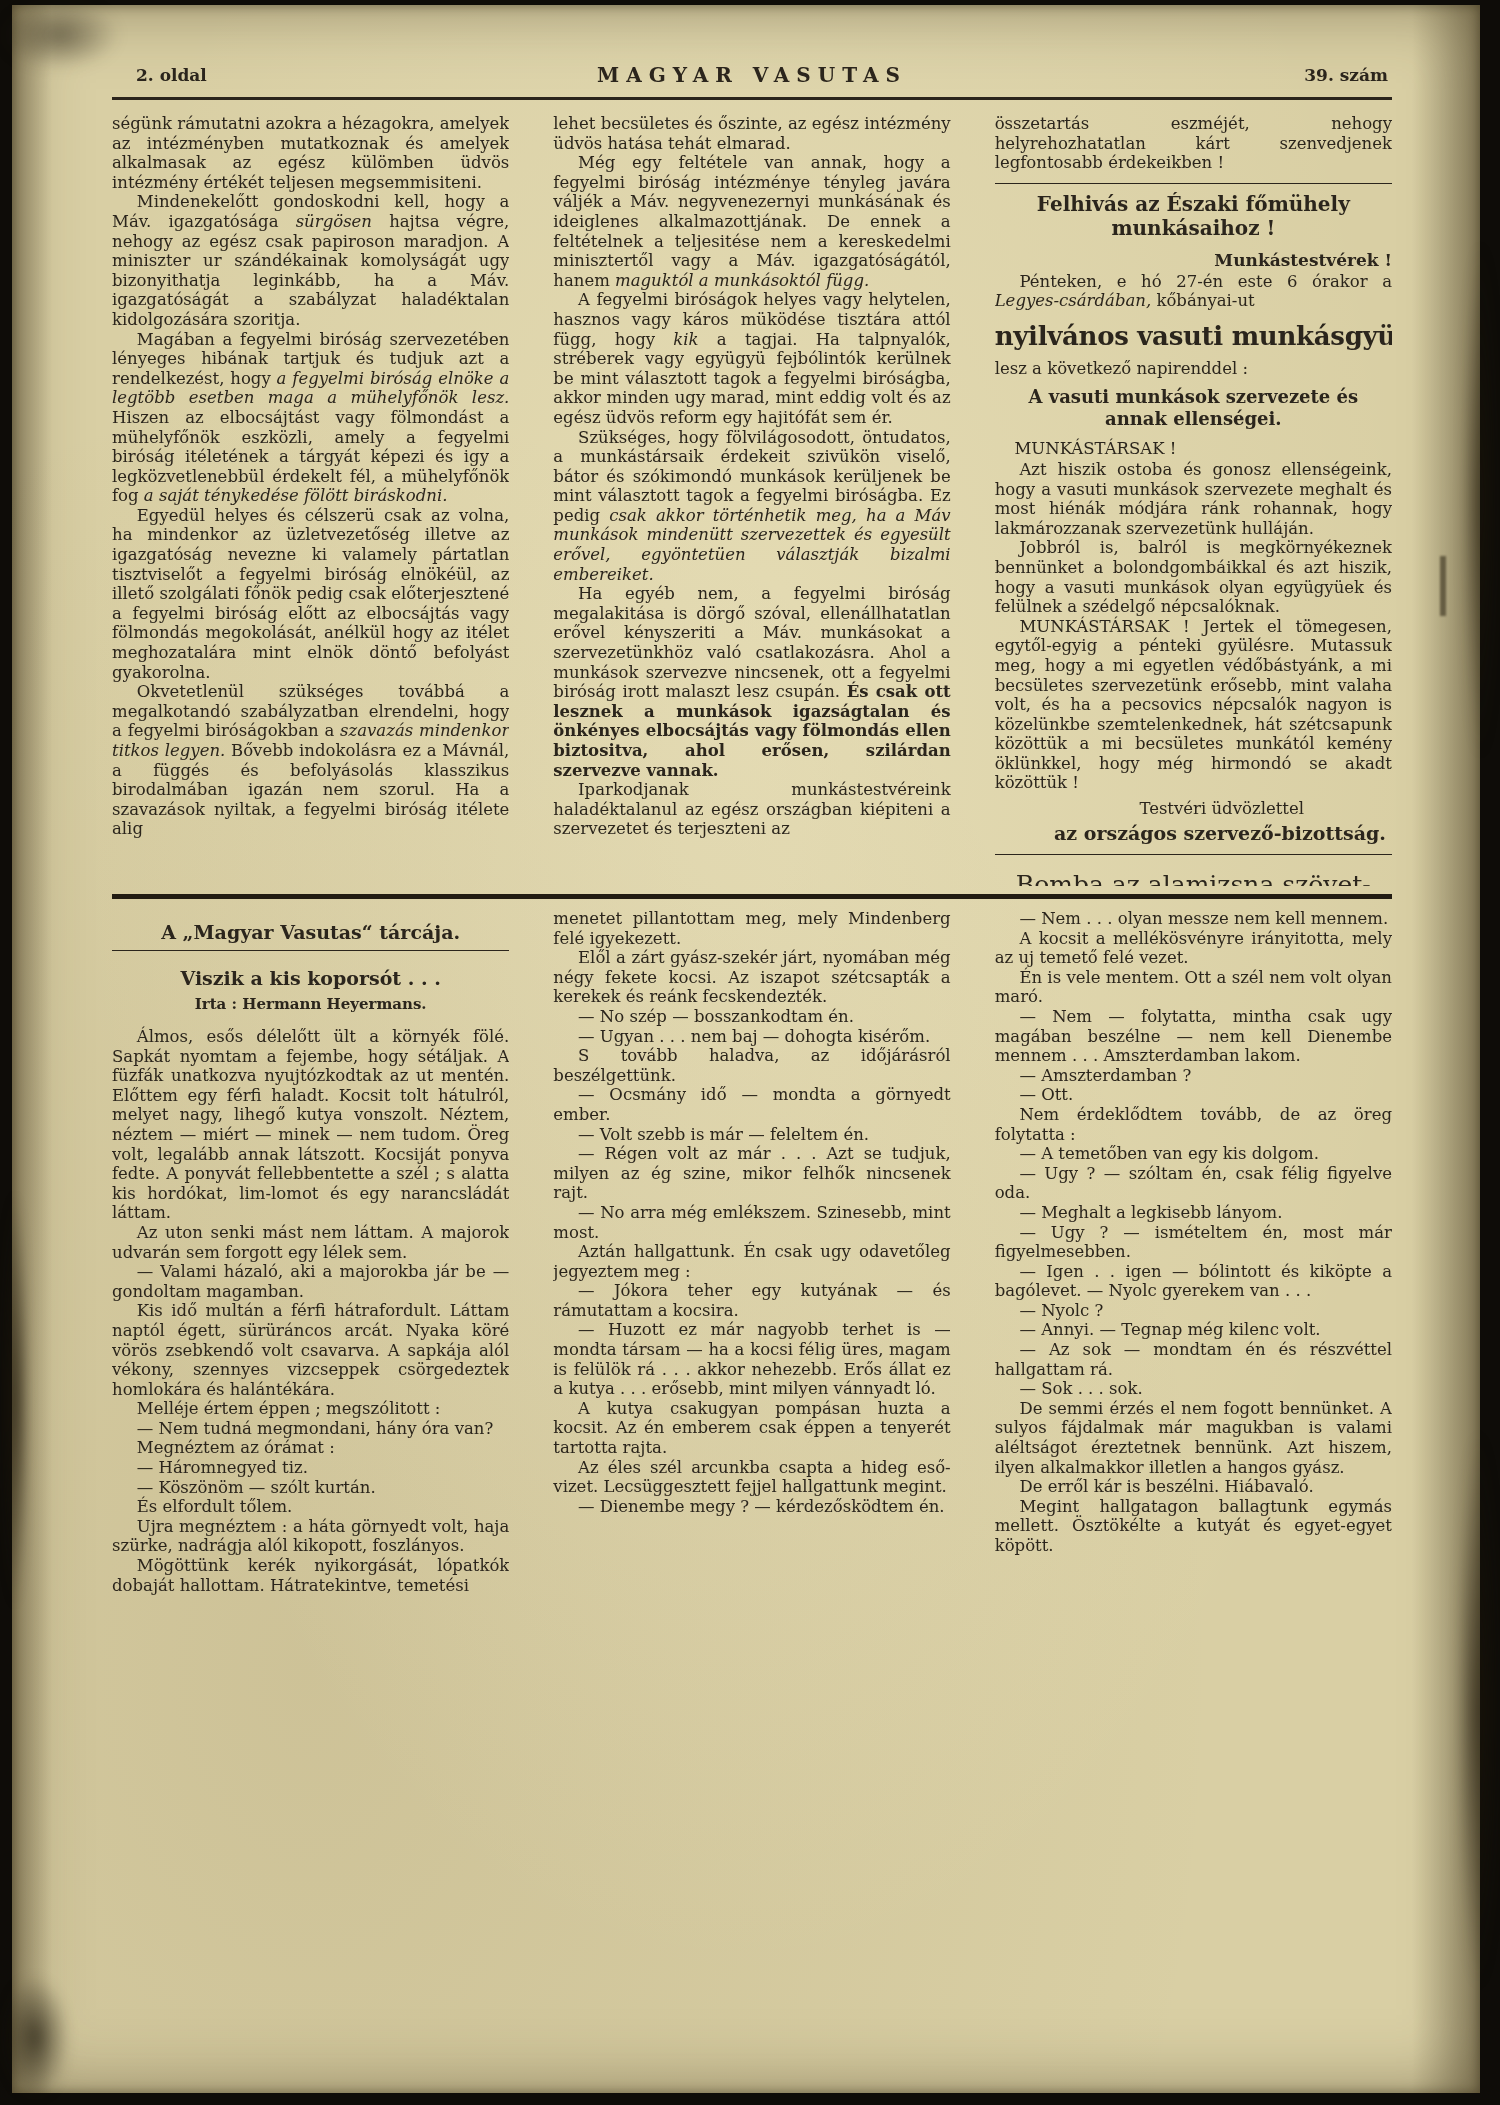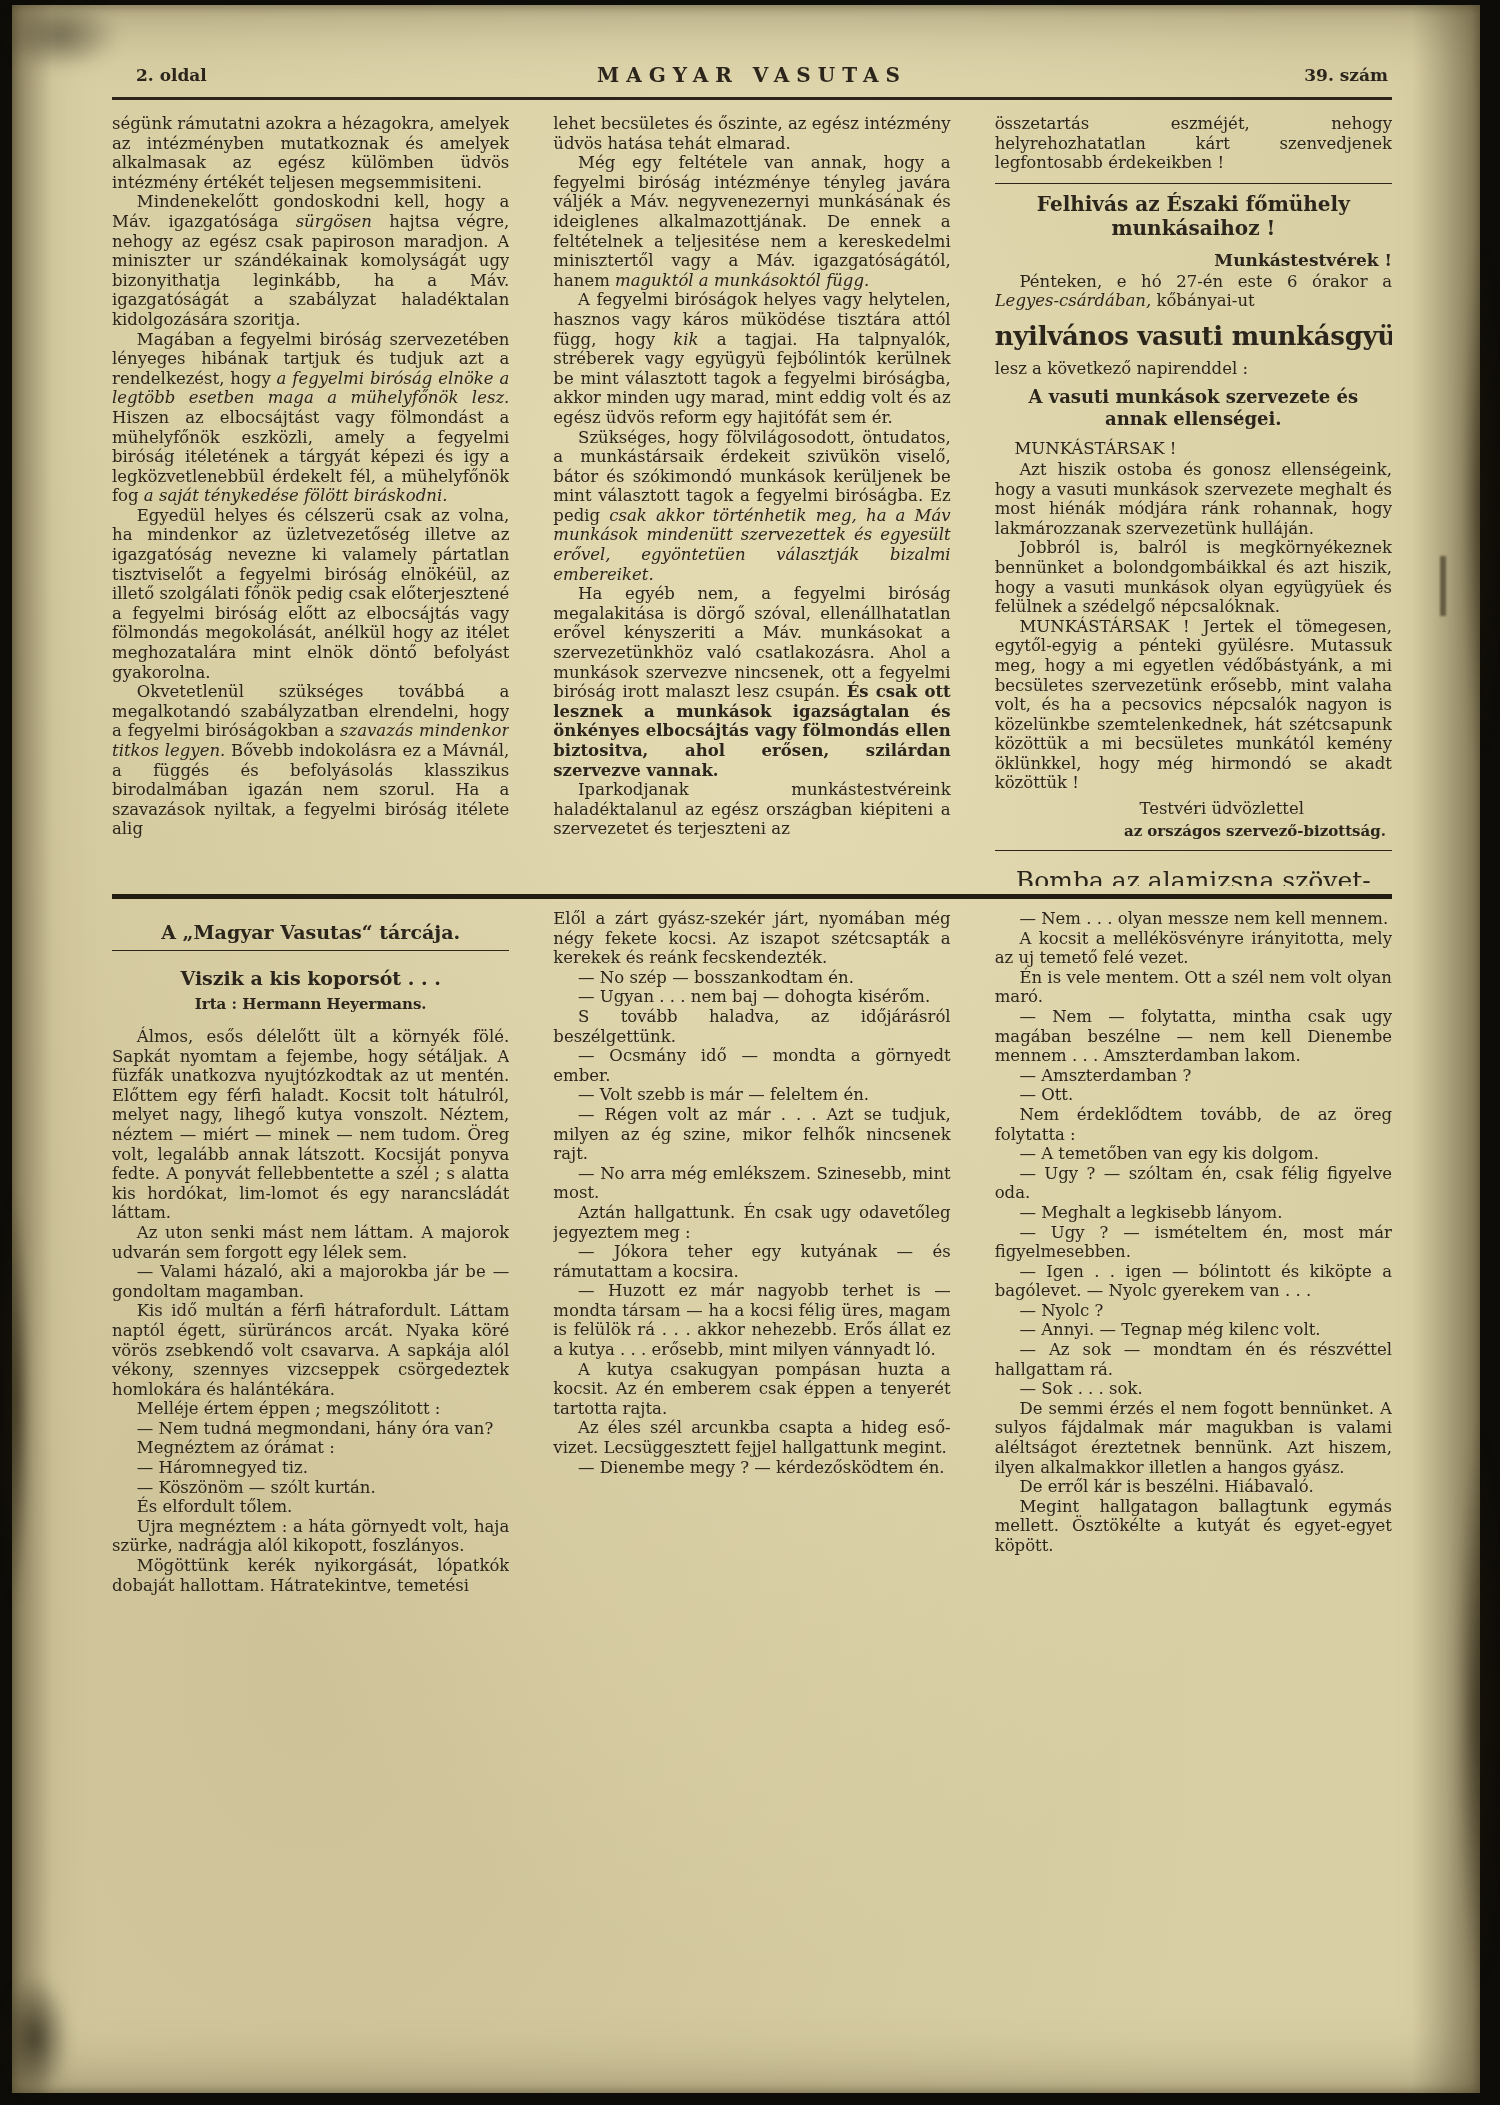--- a/index.html
+++ b/index.html
@@ -38,21 +38,21 @@
   .para b{font-weight:bold;}
   
   .thin-rule{border-top:1.5px solid #2b251c;margin:10px 0 8px;}
   .call-title{font-size:20px;font-weight:bold;text-align:center;margin:6px 10px 10px;line-height:1.2;}
   .salute{font-size:17px;font-weight:bold;margin:0 0 2px;text-indent:1.2em;text-align:right;}
   .display-line{font-size:26px;font-weight:bold;text-align:center;white-space:nowrap;margin:10px 0 8px;letter-spacing:-0.3px;}
   .agenda-intro{font-size:16.5px;margin:0 0 8px;text-indent:0;}
   .agenda{font-size:18px;font-weight:bold;text-align:center;margin:0 14px 8px;line-height:1.25;}
   .workmates{font-size:16.5px;margin:0 0 2px;text-indent:1.2em;}
   .closing1{font-size:16.5px;text-align:right;margin:6px 88px 2px 0;text-indent:0;}
-  .closing2{font-size:15px;font-weight:bold;text-align:right;margin:4px 6px 6px 0;text-indent:0;}
+  .closing2{font-size:19px;font-weight:bold;text-align:right;margin:4px 6px 6px 0;text-indent:0;}
   .article-title{font-size:25px;font-weight:400;text-align:center;margin:14px 0 14px;line-height:1.3;}
   
   .section-rule{border-top:5px solid #221c12;margin-top:8px;}
   
   .rubric{font-size:19px;font-weight:bold;text-align:center;margin:12px 0 6px;padding-bottom:7px;border-bottom:1.5px solid #2b251c;}
   .story-title{font-size:19px;font-weight:bold;text-align:center;margin:16px 0 6px;}
   .byline{font-size:15px;font-weight:bold;text-align:center;margin:0 0 14px;}
   
   .stain{position:absolute;pointer-events:none;}
   .stain-left-mid{left:0;top:1190px;width:30px;height:420px;background:radial-gradient(closest-side, rgba(28,22,10,.65), rgba(0,0,0,0));filter:blur(5px);}
@@ -134,20 +134,21 @@
             <p class="para">— Nem tudná megmondani, hány óra van?</p>
             <p class="para">Megnéztem az órámat :</p>
             <p class="para">— Háromnegyed tiz.</p>
             <p class="para">— Köszönöm — szólt kurtán.</p>
             <p class="para">És elfordult tőlem.</p>
             <p class="para">Ujra megnéztem : a háta görnyedt volt, haja szürke, nadrágja alól kikopott, foszlányos.</p>
             <p class="para">Mögöttünk kerék nyikorgását, lópatkók dobaját hallottam. Hátratekintve, temetési</p>
           </div>
       </div>
       <div class="col cont paras">
+          <p class="para">menetet pillantottam meg, mely Mindenberg felé igyekezett.</p>
           <p class="para">Elől a zárt gyász-szekér járt, nyomában még négy fekete kocsi. Az iszapot szétcsapták a kerekek és reánk fecskendezték.</p>
           <p class="para">— No szép — bosszankodtam én.</p>
           <p class="para">— Ugyan . . . nem baj — dohogta kisérőm.</p>
           <p class="para">S tovább haladva, az időjárásról beszélgettünk.</p>
           <p class="para">— Ocsmány idő — mondta a görnyedt ember.</p>
           <p class="para">— Volt szebb is már — feleltem én.</p>
           <p class="para">— Régen volt az már . . . Azt se tudjuk, milyen az ég szine, mikor felhők nincsenek rajt.</p>
           <p class="para">— No arra még emlékszem. Szinesebb, mint most.</p>
           <p class="para">Aztán hallgattunk. Én csak ugy odavetőleg jegyeztem meg :</p>
           <p class="para">— Jókora teher egy kutyának — és rámutattam a kocsira.</p>

